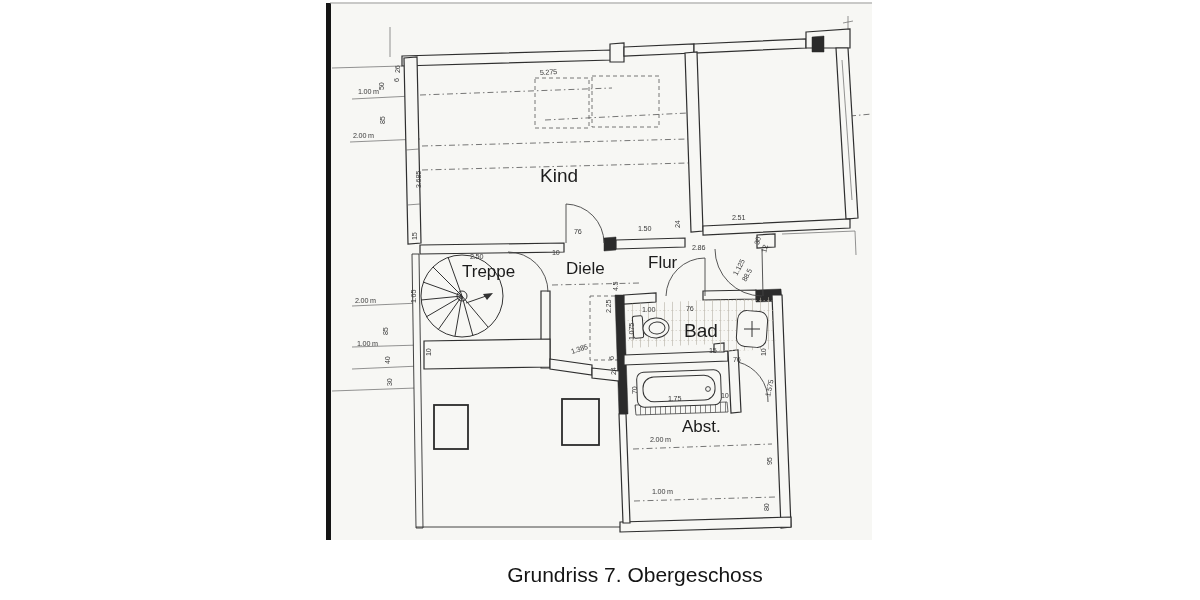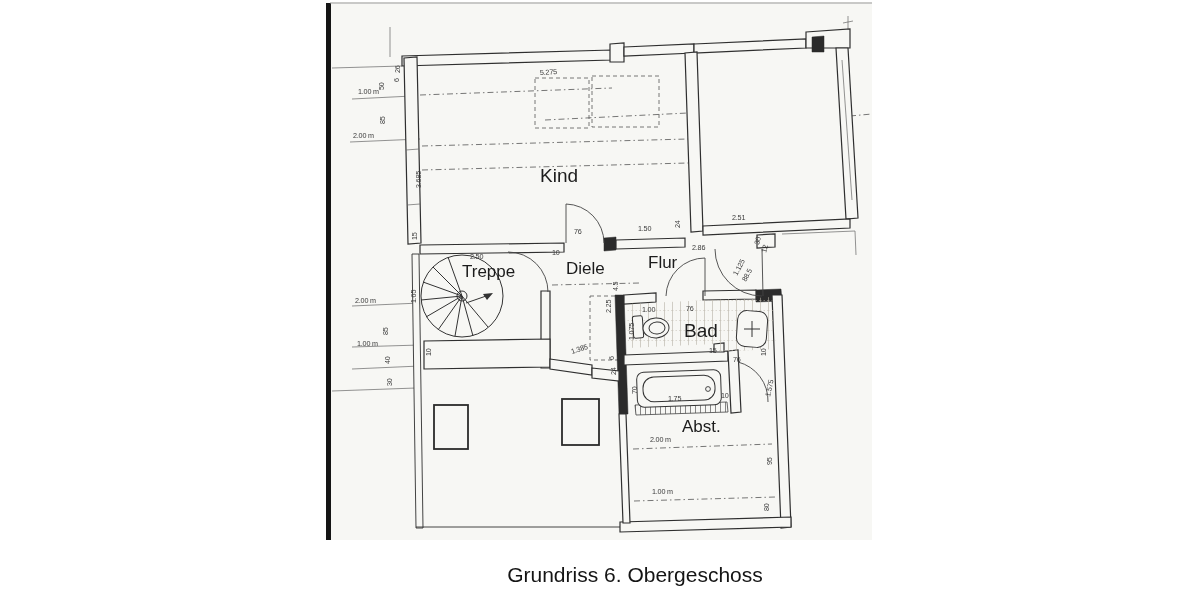--- a/index.html
+++ b/index.html
@@ -222,14 +222,14 @@
         <text x="637" y="394" transform="rotate(-90 637 394)" class="dim-label">70</text>
         <text x="668" y="401" class="dim-label">1.75</text>
         <text x="721" y="398" class="dim-label">10</text>
         <text x="650" y="442" font-size="7.8" class="dim-label">2.00 m</text>
         <text x="652" y="494" font-size="7.8" class="dim-label">1.00 m</text>
         <text x="772" y="465" transform="rotate(-90 772 465)" class="dim-label">95</text>
         <text x="769" y="511" transform="rotate(-90 769 511)" class="dim-label">80</text>
       </g>
   </svg>
 
-  <div id="caption">Grundriss 6. Obergeschoss</div>
+  <div id="caption">Grundriss 7. Obergeschoss</div>
 </div>
 
 </body></html>

